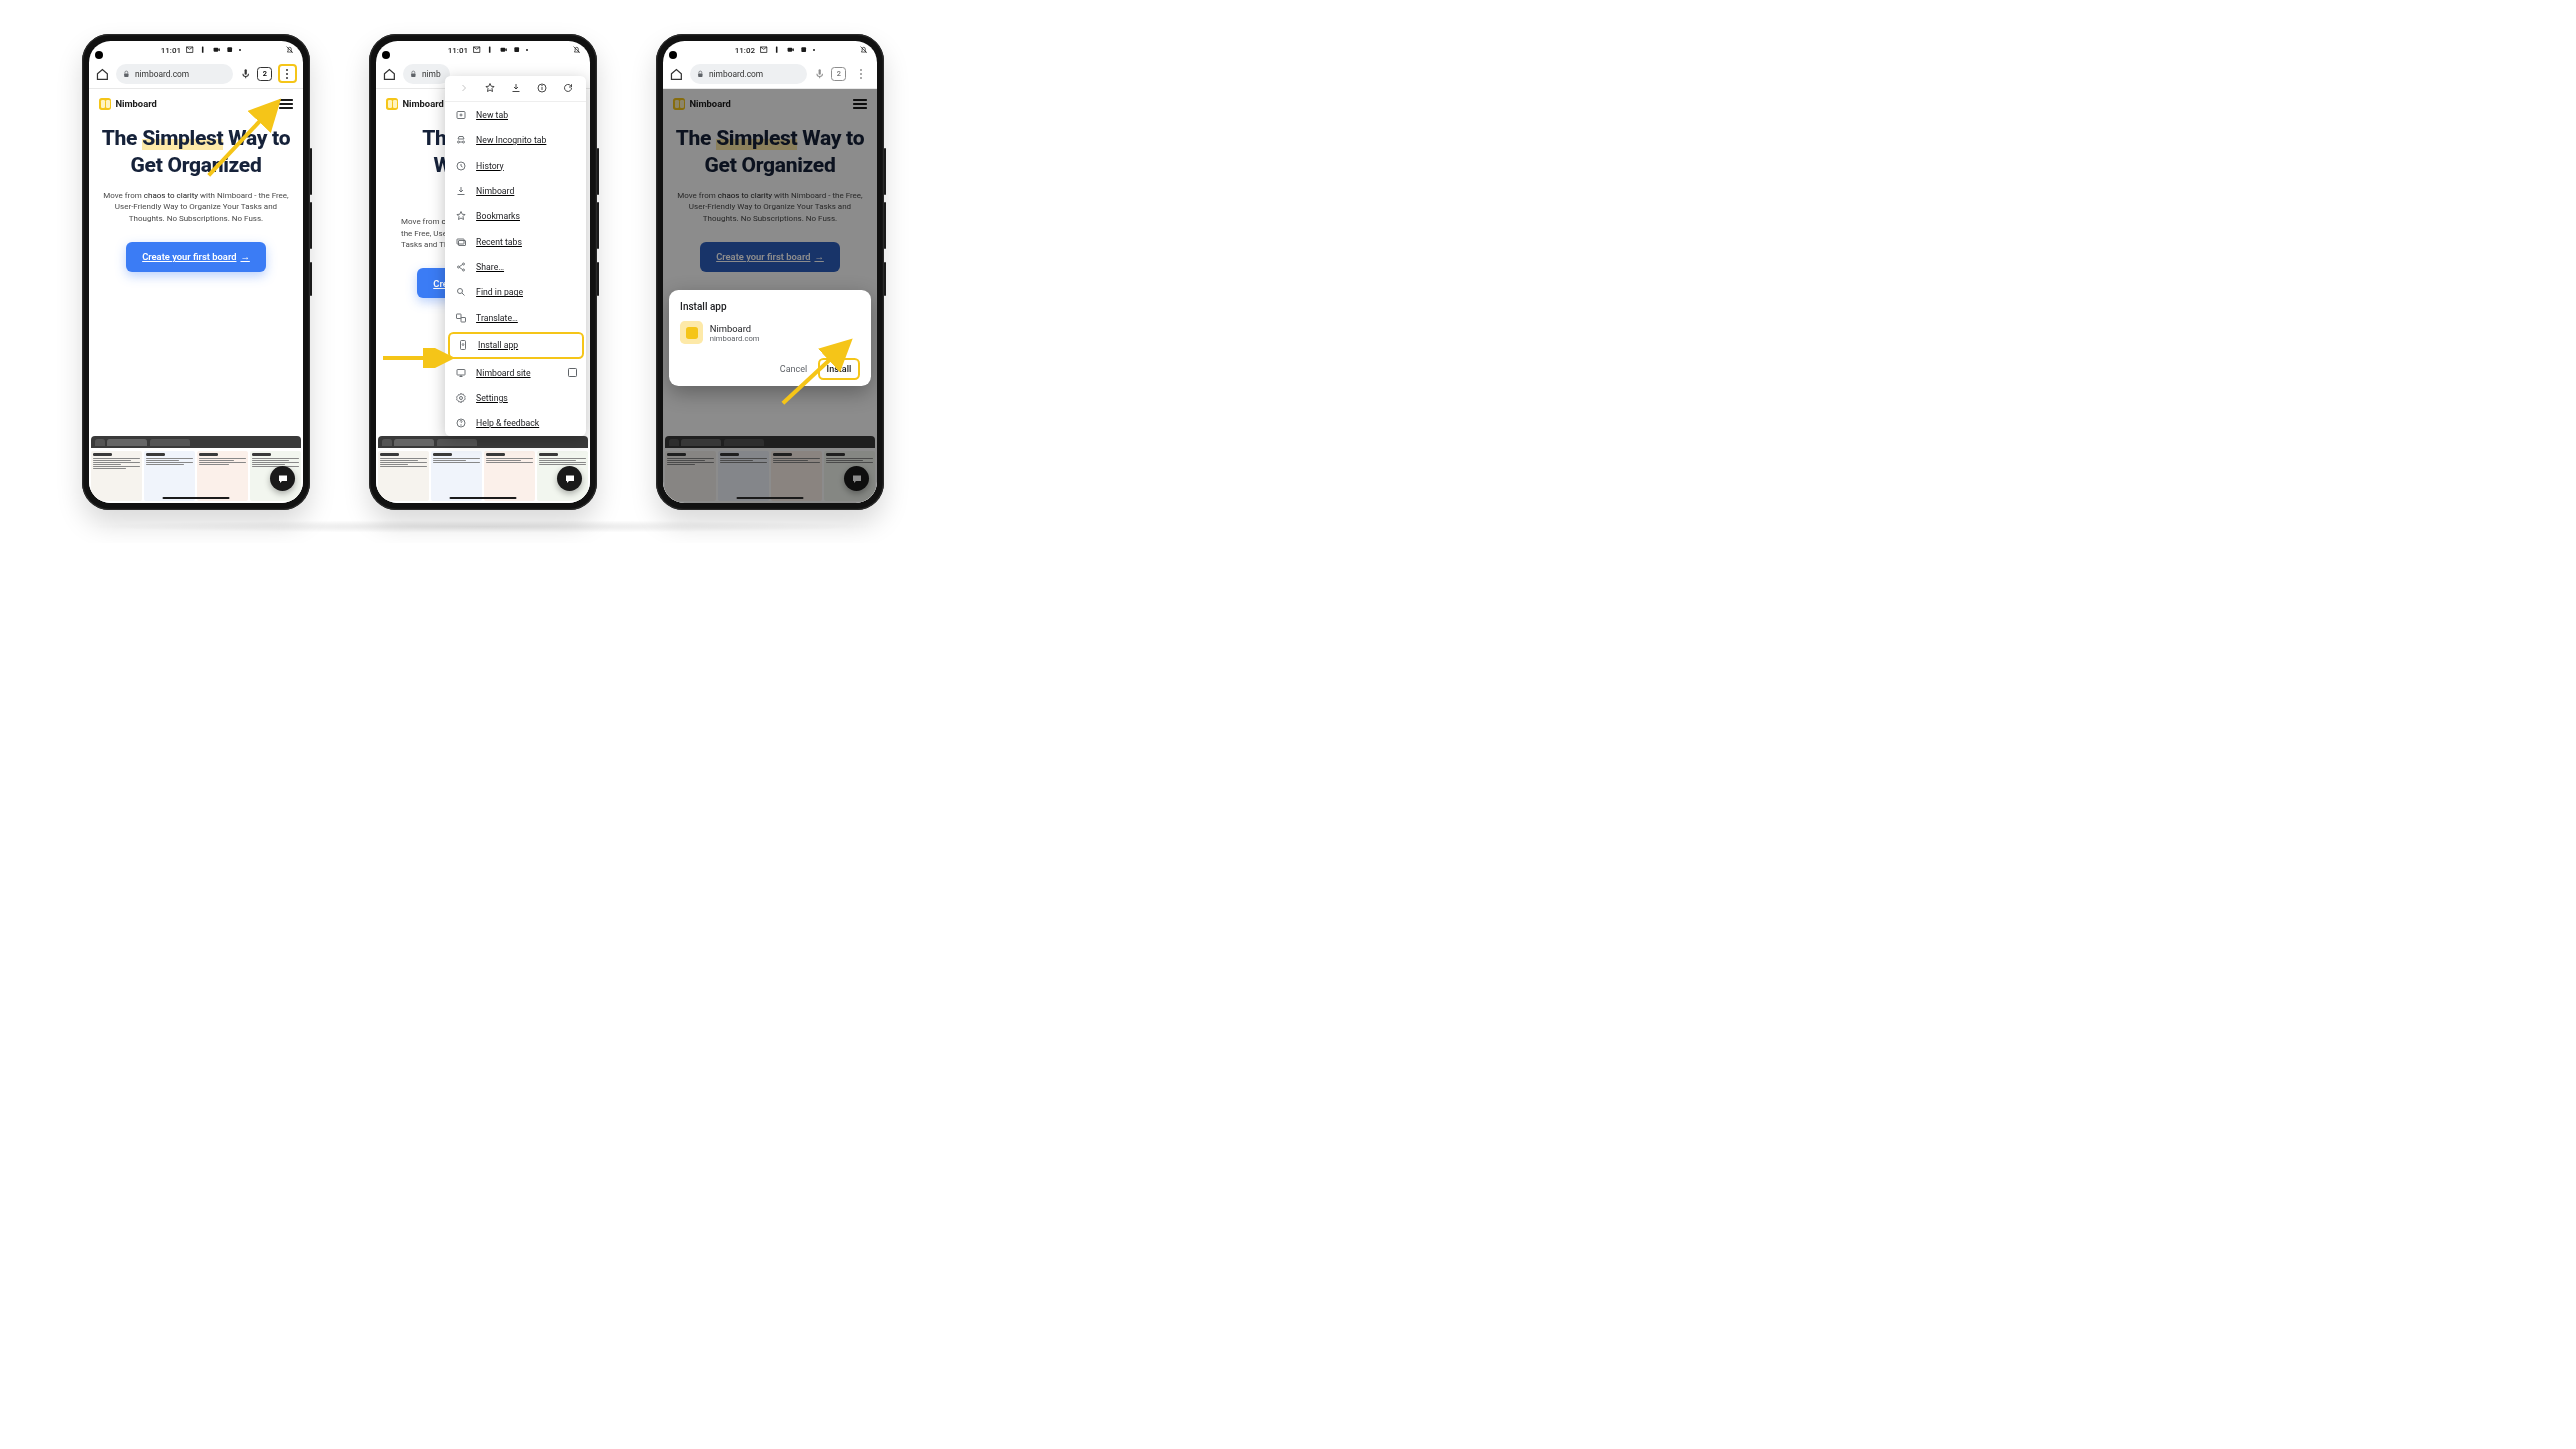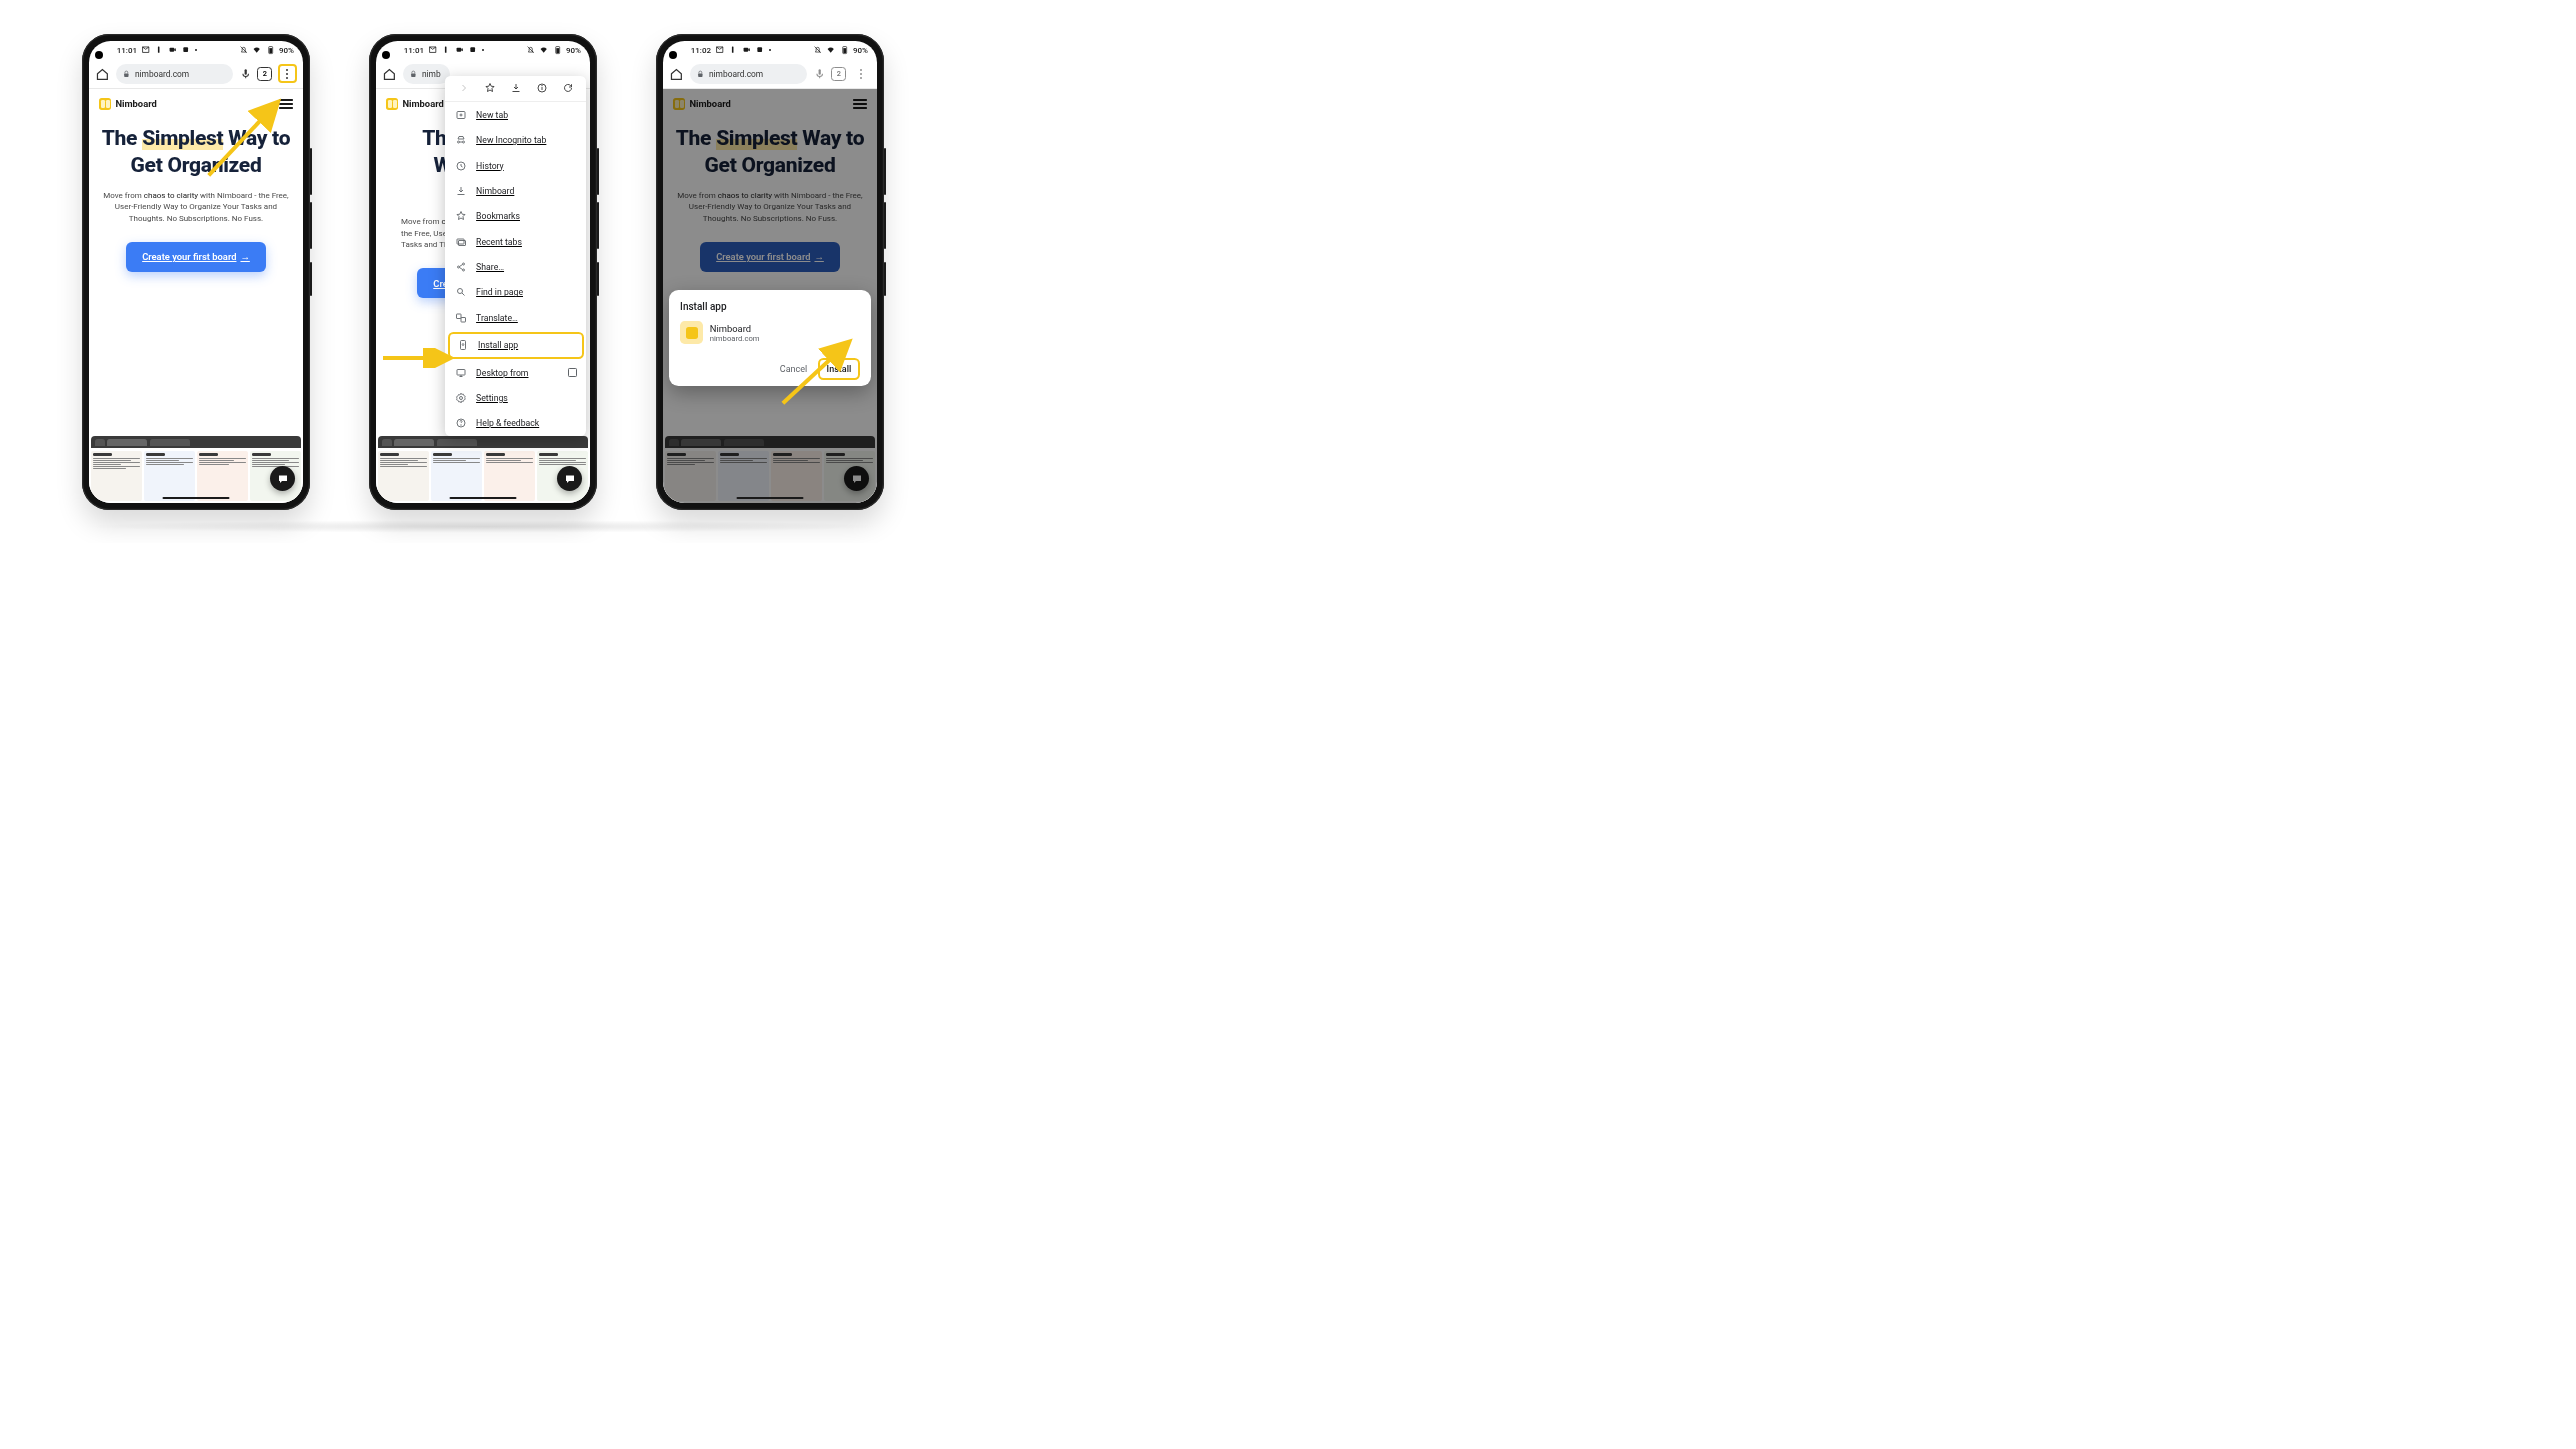--- a/index.html
+++ b/index.html
@@ -45,21 +45,21 @@
     overflow:hidden;
     position:relative;
     display:flex; flex-direction:column;
   }
   .statusbar{
     height:19px;
     display:flex; align-items:center; justify-content:space-between;
     padding: 0 9.4px 0 28px;
     font-size:8px; font-weight:500; color:#1a1a1a;
   }
-  .statusbar .left, .statusbar .right { display:flex; align-items:center; gap:4px;}
+  .statusbar .left, .statusbar .right { display:flex; align-items:center; gap:4px;margin-left:44px;}
   .statusbar svg{ width:9.4px; height:9.4px; fill:#1a1a1a; }
   .dot{ width:2px; height:2px; background:#1a1a1a; border-radius:50%; display:inline-block;}
 
   .urlbar{
     height:29.5px;
     display:flex; align-items:center;
     padding:0 6.7px; gap:5.4px;
     border-bottom:0.7px solid #e8e8e8;
   }
   .urlbar .home-ic{ width:14.8px; height:14.8px;}
@@ -550,21 +550,21 @@
             <rect x="7" y="3" width="10" height="18" rx="2"></rect>
             <path d="M12 8v5m0 0l-2-2m2 2l2-2"></path>
           </svg>
           <span>Install app</span>
         </div>
       <div class="item">
           <svg viewBox="0 0 24 24">
             <rect x="4" y="5" width="16" height="11" rx="1"></rect>
             <path d="M9 19h6M12 16v3"></path>
           </svg>
-          <span>Desktop from</span>
+          <span>Nimboard site</span>
           <span class="cb"></span>
         </div>
       <div class="item">
           <svg viewBox="0 0 24 24" fill="#5f6368" stroke="none">
             <circle cx="12" cy="12" r="3"></circle>
             <path d="M12 2l1.5 3 3-1 1 3 3 1.5-1 3 1 3-3 1.5-1 3-3-1L12 22l-1.5-3-3 1-1-3L3 15.5l1-3-1-3L6 8l1-3 3 1z" fill="none" stroke="#5f6368" stroke-width="1.5"></path>
           </svg>
           <span>Settings</span>
         </div>
       <div class="item">

